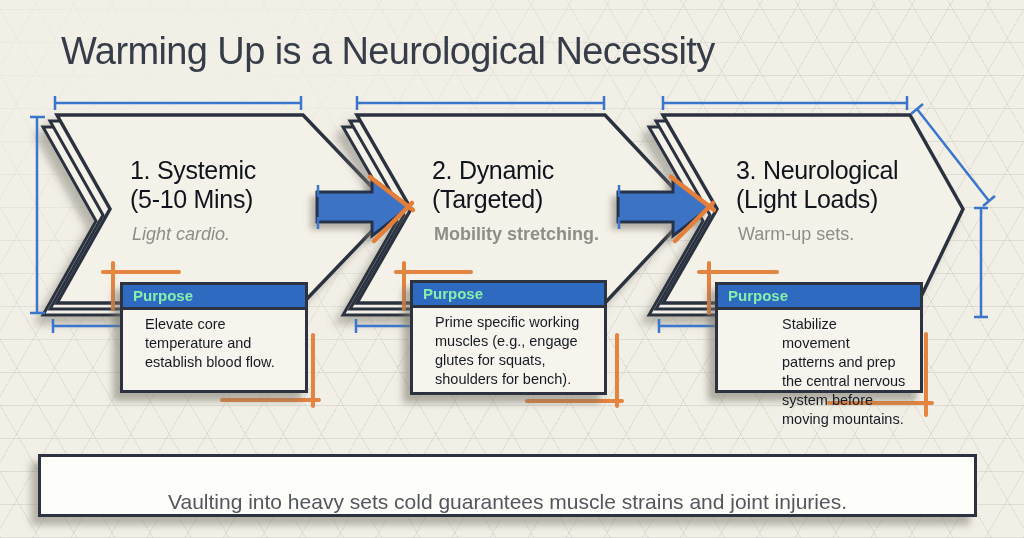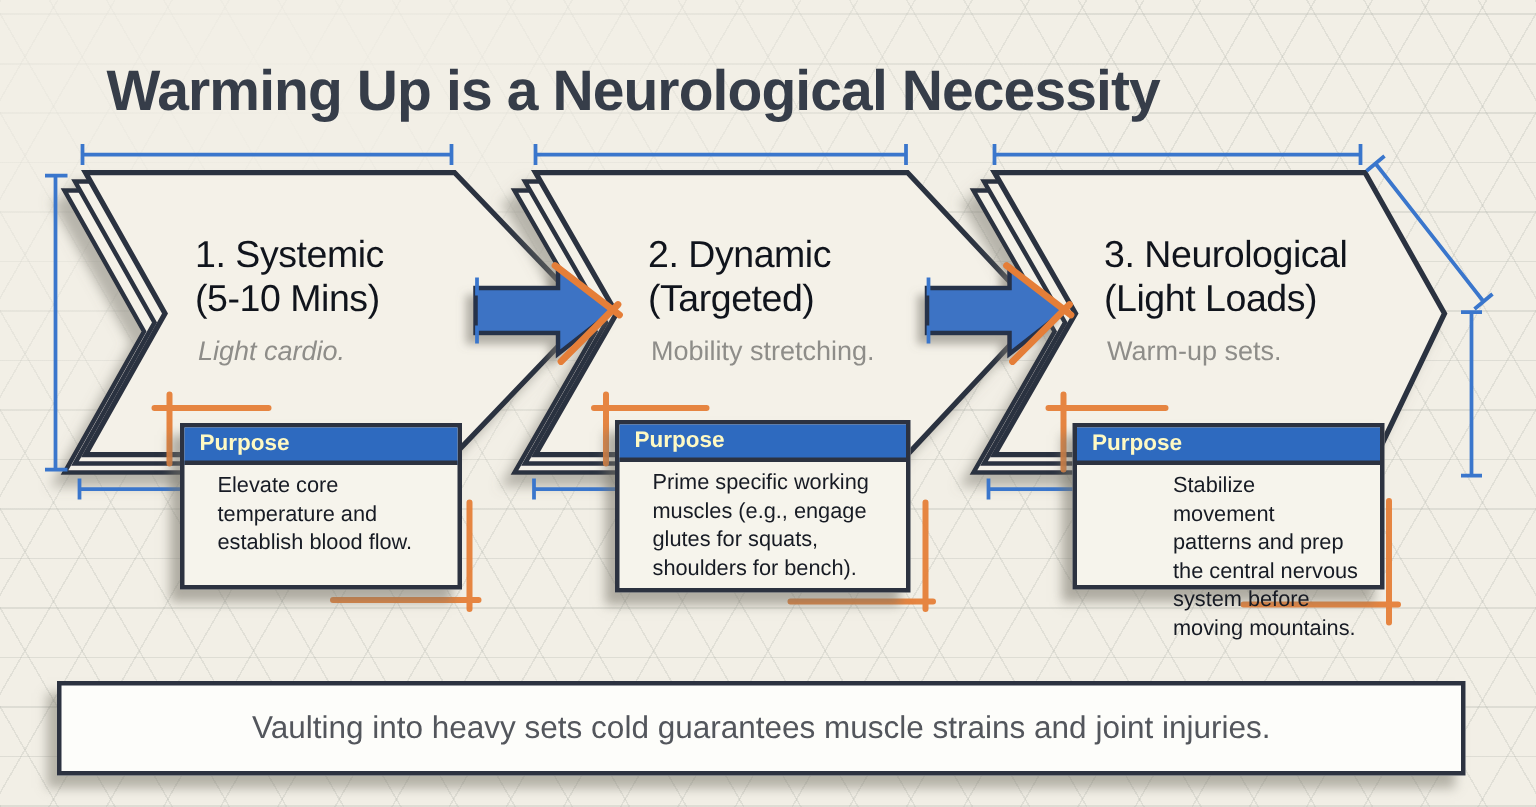--- a/index.html
+++ b/index.html
@@ -11,56 +11,56 @@
       repeating-linear-gradient(0deg,  rgba(176,179,171,0.30) 0 1px, transparent 1px 33px),
       repeating-linear-gradient(60deg, rgba(176,179,171,0.26) 0 1px, transparent 1px 33px),
       repeating-linear-gradient(-60deg,rgba(176,179,171,0.26) 0 1px, transparent 1px 33px);
   }
   .fade{
     position:absolute;inset:0;pointer-events:none;
     background:radial-gradient(ellipse 760px 420px at 18% 12%, rgba(242,239,230,0.96) 0%, rgba(242,239,230,0.0) 75%);
   }
   svg.diagram{position:absolute;left:0;top:0;}
   .page-title{
-    position:absolute;left:55px;top:24px;margin:16px;
-    font-size:38px;font-weight:700;letter-spacing:-0.6px;color:#363d49;
+    position:absolute;left:55px;top:24px;margin:6px;
+    font-size:38px;font-weight:400;letter-spacing:-0.6px;color:#363d49;
   }
   .step-title{
     position:absolute;top:156px;width:280px;
     font-size:25px;line-height:29px;font-weight:400;letter-spacing:-0.3px;color:#10141c;
   }
   .step-sub{
     position:absolute;top:224px;width:260px;
     font-size:18px;color:#8e8d89;
   }
   .t1{left:130px;} .t2{left:432px;} .t3{left:736px;}
-  .s1{left:132px;font-style:italic;} .s2{left:434px;} .s3{left:738px;}
+  .s1{left:132px;font-style:italic;} .s2{left:434px;font-weight:bold;} .s3{left:738px;}
   .purpose-box{
     position:absolute;box-sizing:border-box;
     border:3px solid #2c3240;background:#f6f4ec;
     box-shadow:-7px 8px 7px rgba(120,117,106,0.55);
   }
   .pb1{left:120px;top:282px;width:188px;height:111px;}
   .pb2{left:410px;top:280px;width:197px;height:115px;}
   .pb3{left:715px;top:282px;width:208px;height:111px;}
   .purpose-header{
-    background:#2e6abf;color:#fef9c3;font-size:15px;font-weight:700;
+    background:#2e6abf;color:#86efac;font-size:15px;font-weight:700;
     padding:2px 6px 3px 10px;border-bottom:3px solid #2c3240;
   }
   .purpose-body{
     color:#171b24;font-size:14.5px;line-height:19px;padding:5px 22px;
   }
   .pb1 .purpose-body{padding-right:22px;}
   .pb2 .purpose-body{padding-right:8px;}
   .pb3 .purpose-body{padding-right:14px;margin-left:42px;}
   .footer-banner{
     position:absolute;left:38px;top:454px;width:939px;height:63px;box-sizing:border-box;
     border:3px solid #2c3240;background:#fdfdfa;
     box-shadow:-7px 8px 7px rgba(120,117,106,0.5);
-    display:flex;align-items:center;justify-content:center;
+    display:flex;align-items:flex-end;justify-content:center;
   }
   .footer-banner span{font-size:21px;color:#53565c;}
 </style>
 </head>
 <body>
 
 <div class="canvas">
   <div class="fade"></div>
 
   <svg class="diagram" width="1024" height="538" viewBox="0 0 1024 538">

